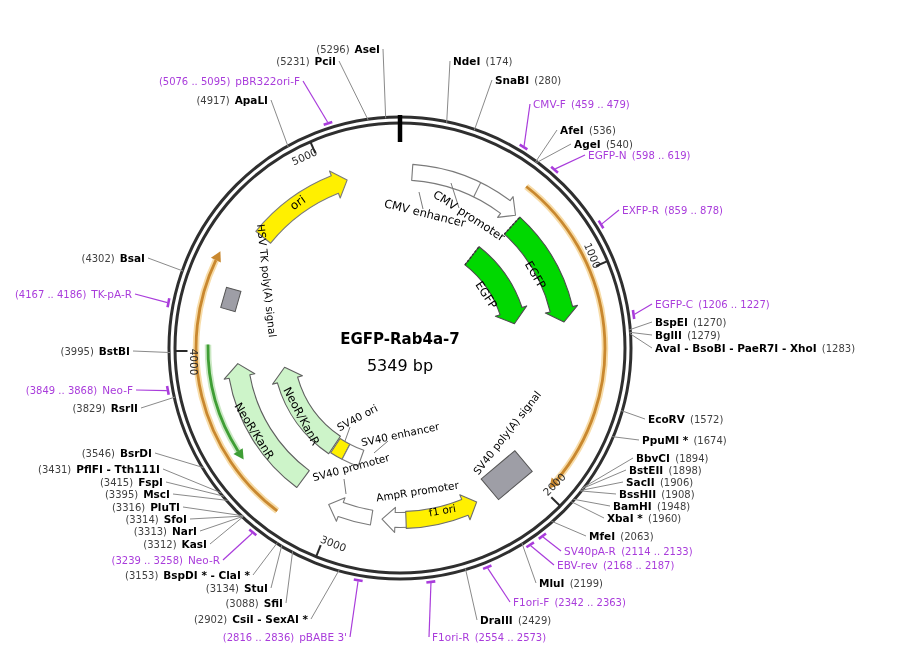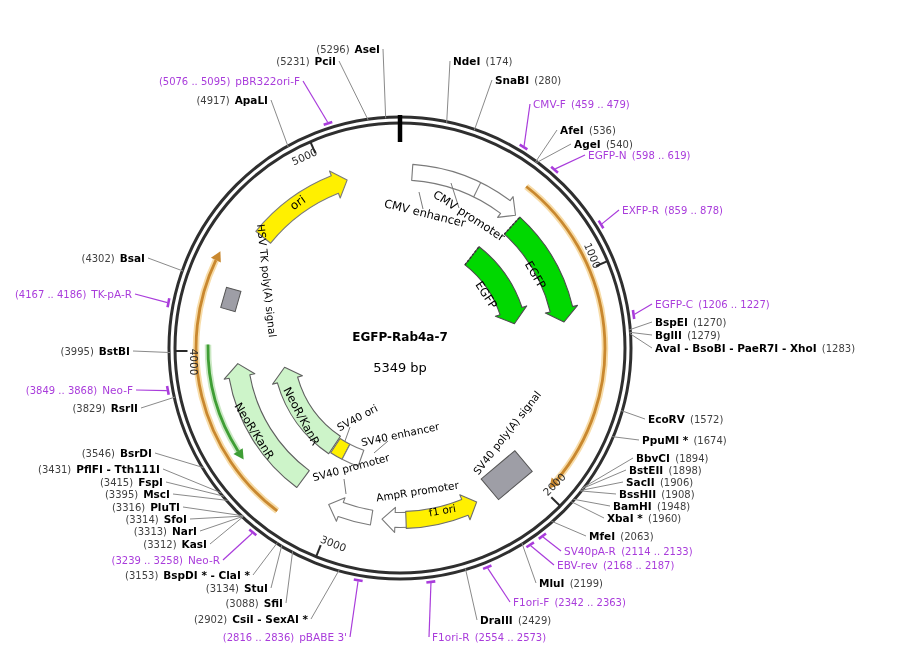--- a/index.html
+++ b/index.html
@@ -1,22 +1,22 @@
 <!DOCTYPE html>
 <html><head>
 <meta charset="utf-8">
 <style>
   html,body{margin:0;padding:0;background:#ffffff;}
   #stage{position:relative;width:901px;height:655px;background:#fff;overflow:hidden;
          font-family:"DejaVu Sans","Liberation Sans",sans-serif;}
   #map-svg{position:absolute;left:0;top:0;}
   #map-svg text{font-family:"DejaVu Sans","Liberation Sans",sans-serif;}
   #center-title{position:absolute;left:300px;top:330px;width:200px;text-align:center;}
-  #center-title .t1{font-weight:bold;font-size:12px;color:#000;}
-  #center-title .t2{font-size:13px;color:#000;margin-top:16px;}
+  #center-title .t1{font-weight:bold;font-size:15px;color:#000;}
+  #center-title .t2{font-size:16px;color:#000;margin-top:8px;}
   #watermark{position:absolute;right:10px;top:5px;display:flex;align-items:center;gap:5px;}
   #watermark .cb{font-size:9px;color:#c0c0c0;}
   #watermark .brand{font-size:11.5px;font-weight:600;color:#97a5b4;letter-spacing:.2px;}
 </style>
 </head>
 <body>
 
 <div id="stage">
   <svg id="map-svg" width="901" height="655" viewBox="0 0 901 655">
       <g>

